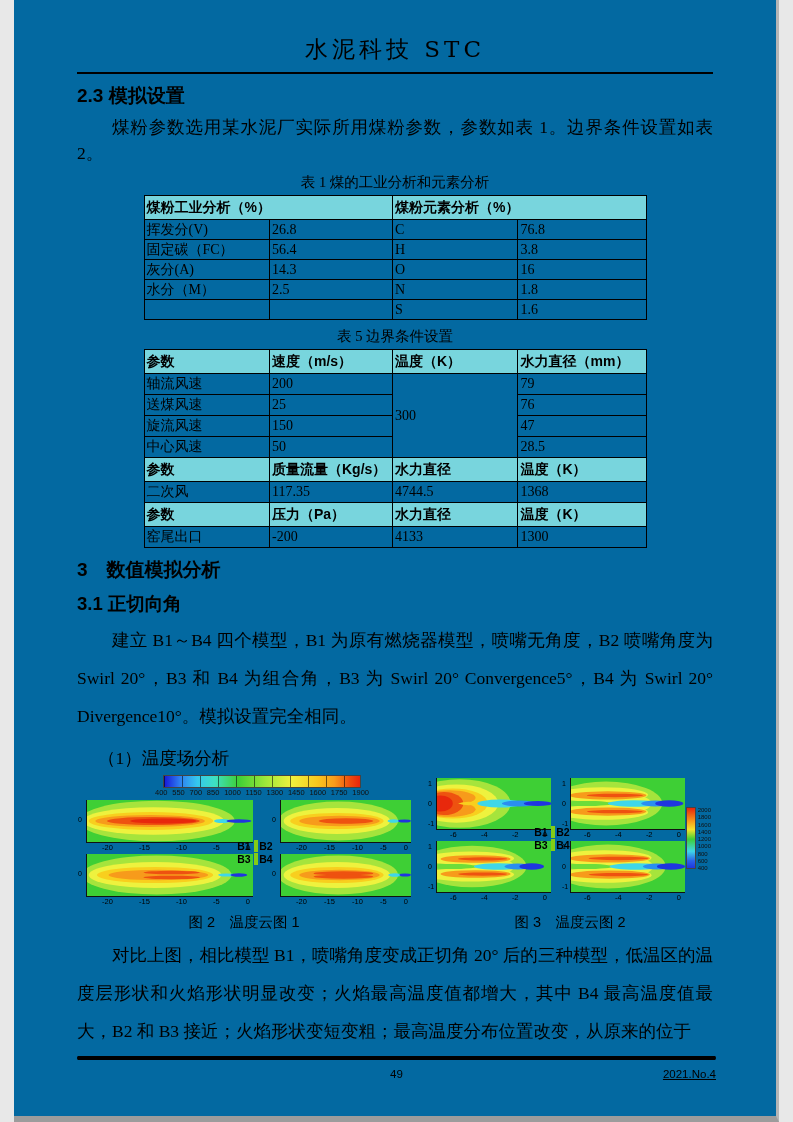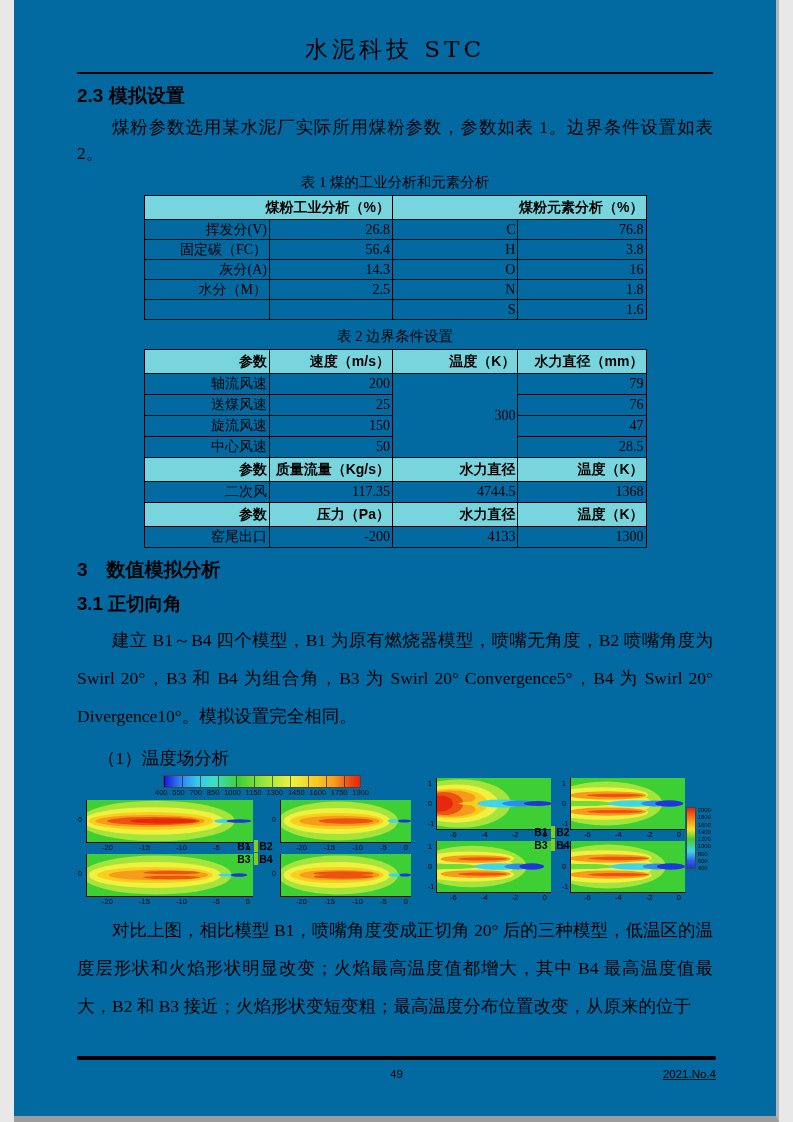--- a/index.html
+++ b/index.html
@@ -13,21 +13,21 @@
   }
   .journal-header { text-align:center; font-size:23px; letter-spacing:4px; font-family:"DejaVu Serif", serif; line-height:30px; }
   .header-rule { border-top:2.5px solid #000; margin-top:8px; }
   h2.sec { font-family:"Liberation Sans", sans-serif; font-size:19px; font-weight:bold; margin:9px 0 4px 0; line-height:26px; }
   h3.sec { font-family:"Liberation Sans", sans-serif; font-size:18.5px; font-weight:bold; margin:8px 0 4px 0; line-height:26px; }
   p.body { font-size:17.5px; margin:5px 0 6px 0; text-align:justify; line-height:26px; }
   p.indent { text-indent:2em; }
   p.spaced { line-height:38px; margin:4px 0 0 0; }
   p.item { text-indent:1.2em; margin:10px 0 2px 0; line-height:26px; }
   .tbl-caption { text-align:center; font-size:14.5px; margin:6px 0 3px 0; line-height:20px; }
-  table.data-table { border-collapse:collapse; margin:0 auto; width:503px; table-layout:fixed; text-align:right; font-size:14px; }
+  table.data-table { border-collapse:collapse; margin:0 auto; width:503px; table-layout:fixed; text-align:left; font-size:14px; }
   table.data-table td { border:1px solid #000; height:20px; padding:0 2px; }
   table.data-table th { border:1px solid #000; height:24px; padding:0 2px; background:#78d5dd; font-family:"Liberation Sans", sans-serif; font-size:14px; font-weight:bold; }
   table.t2 td { height:21px; }
   
   .figures-row { display:flex; justify-content:space-between; margin-top:4px; height:132px; }
   .fig { position:relative; }
   .fig2 { width:334px; }
   .fig3 { width:286px; }
   .cbh { margin-left:86px; width:198px; height:13px; border:1px solid #444;
     background:
@@ -117,21 +117,21 @@
     </tr>
     <tr>
       <td></td>
           <td></td>
       <td>S</td>
           <td>1.6</td>
     </tr>
   </tbody>
     </table>
 
-  <div class="tbl-caption">表 2 边界条件设置</div>
+  <div class="tbl-caption">表 5 边界条件设置</div>
   <table class="data-table t2">
     <colgroup>
         <col style="width:25%">
         <col style="width:24.5%">
         <col style="width:25%">
         <col style="width:25.5%">
       </colgroup>
     <tbody>
         <tr>
       <th>参数</th>
@@ -452,20 +452,24 @@
             <span>1200</span>
             <span>1000</span>
             <span>800</span>
             <span>600</span>
             <span>400</span>
           </div>
       </div>
     </div>
   </div>
 
+  <div class="fig-captions">
+    <span class="cap2">图 2　温度云图 1</span>
+    <span class="cap3">图 3　温度云图 2</span>
+  </div>
 
   <p class="body indent spaced">对比上图，相比模型 B1，喷嘴角度变成正切角 20° 后的三种模型，低温区的温度层形状和火焰形状明显改变；火焰最高温度值都增大，其中 B4 最高温度值最大，B2 和 B3 接近；火焰形状变短变粗；最高温度分布位置改变，从原来的位于</p>
 
   <div class="footer-rule"></div>
   <div class="footer-text">
     <span class="page-num">49</span>
     <span class="issue">2021.No.4</span>
   </div>
 
 </div>

